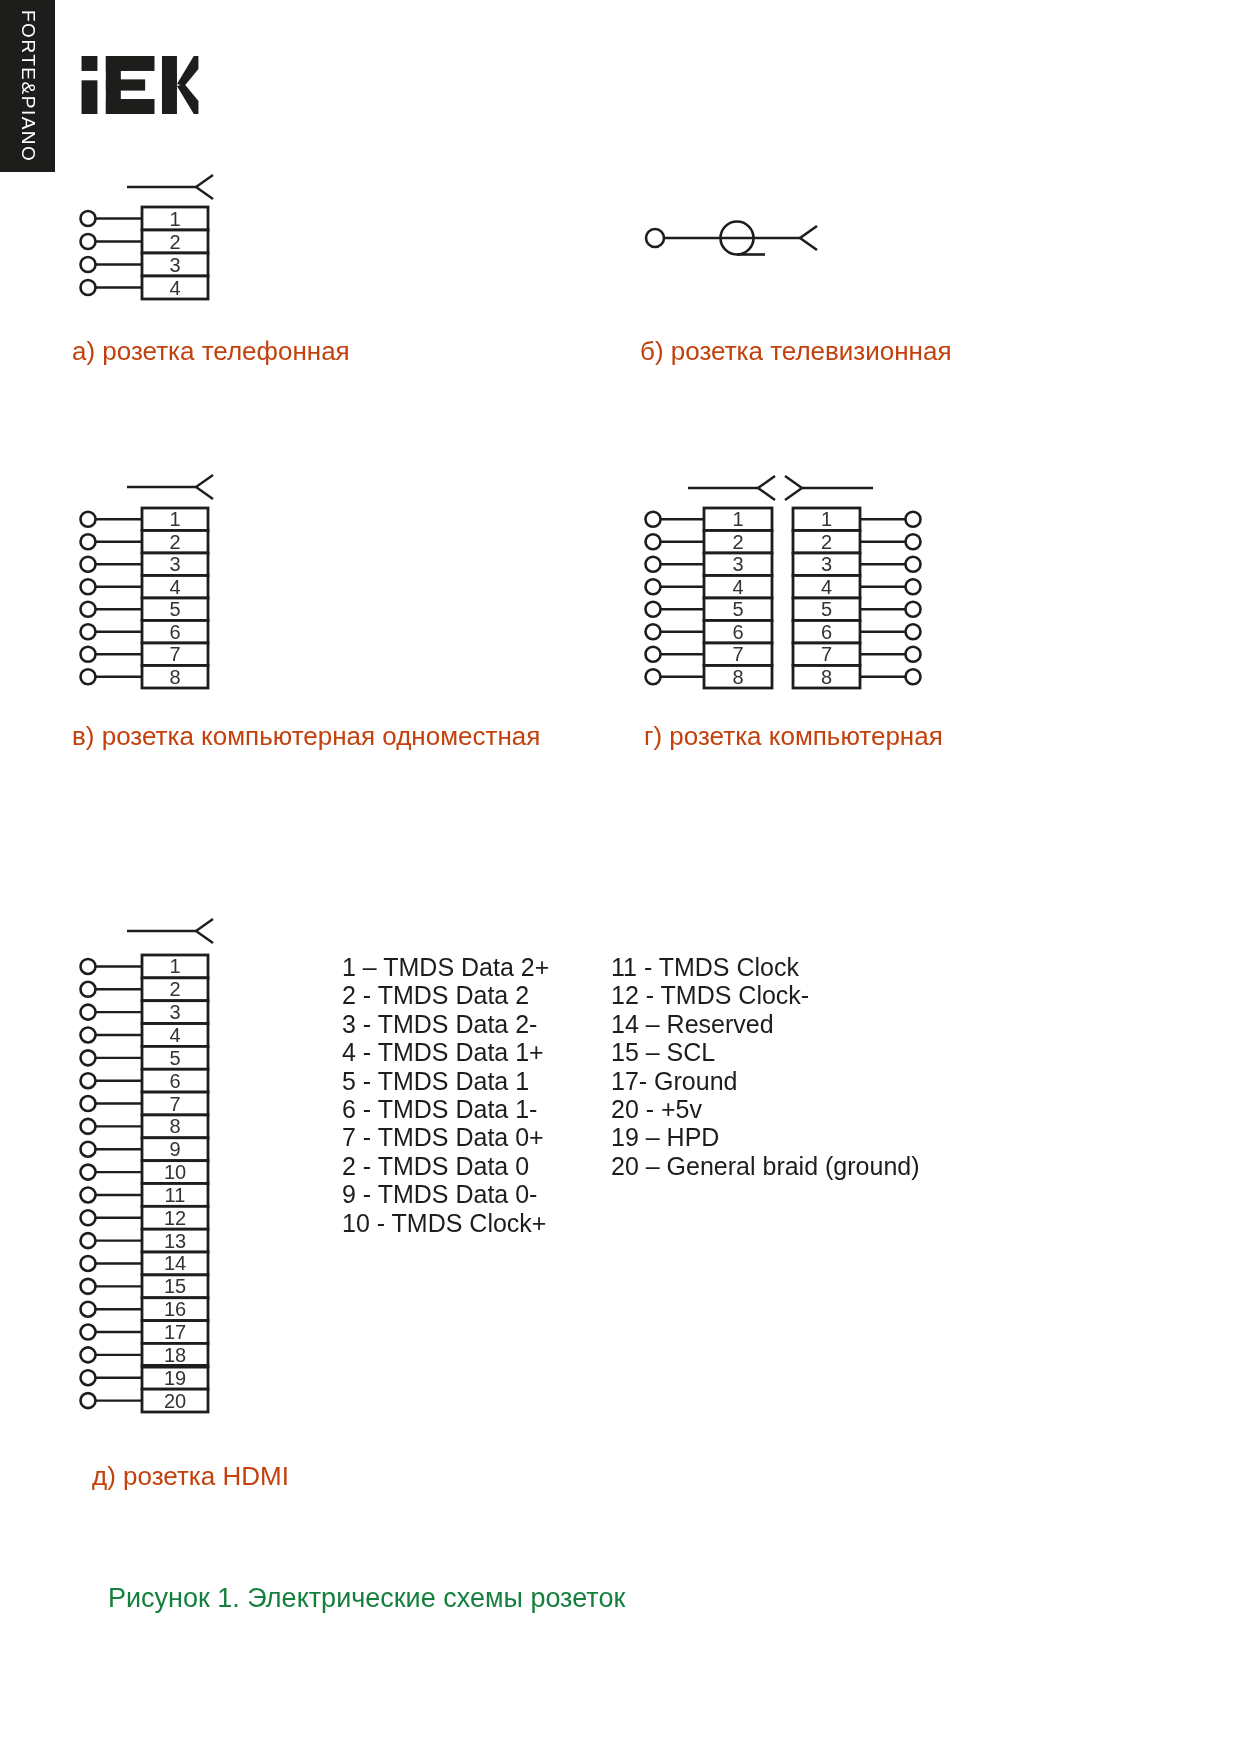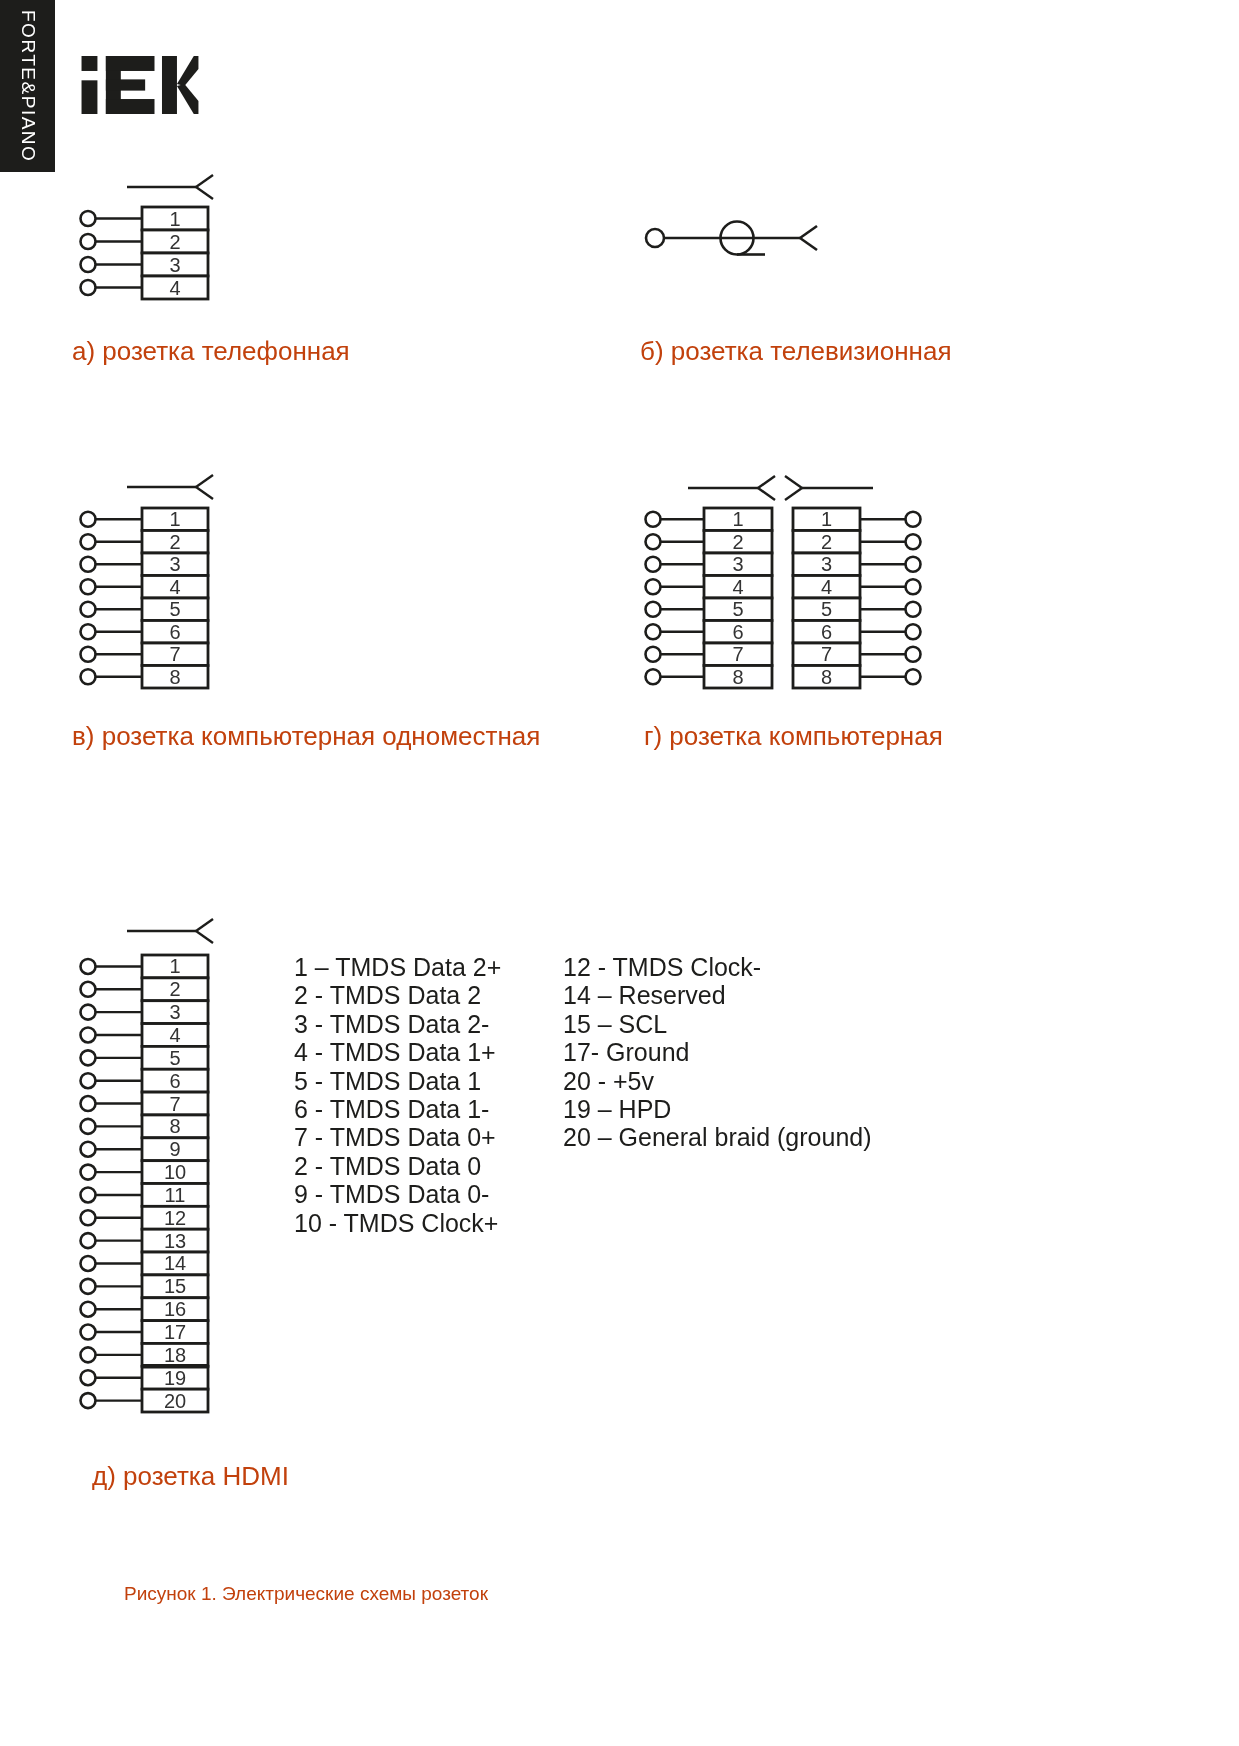--- a/index.html
+++ b/index.html
@@ -10,23 +10,23 @@
            display:flex;align-items:center;justify-content:center;}
   .vtext{writing-mode:vertical-rl;color:#ffffff;font-size:19px;letter-spacing:1.5px;white-space:nowrap;}
   .logo{left:80px;top:56px;}
   .logo *{fill:#1d1d1b;}
   .dlabel{font-size:26px;white-space:nowrap;color:#c2410c;}
   .lbl-phone{left:72px;top:336px;}
   .lbl-tv{left:640px;top:336px;}
   .lbl-single{left:72px;top:721px;}
   .lbl-double{left:644px;top:721px;}
   .lbl-hdmi{left:92px;top:1461px;}
-  .caption{left:124px;top:1583px;font-size:19px;white-space:nowrap;color:#c2410c;}
+  .caption{left:108px;top:1583px;font-size:27px;white-space:nowrap;color:#15803d;}
   .pinlist{font-size:25px;line-height:28.4px;color:#1d1d1b;}
-  .pinlist div{white-space:nowrap;}
+  .pinlist div{white-space:nowrap;margin-left:48px;}
   .plist1{left:294px;top:953px;}
   .plist2{left:563px;top:953px;}
   .diag-phone{left:70px;top:170px;}
   .diag-tv{left:628px;top:205px;}
   .diag-single{left:70px;top:470px;}
   .diag-double{left:630px;top:470px;}
   .diag-hdmi{left:70px;top:915px;}
   svg text{font-family:"Liberation Sans",sans-serif;fill:#333333;}
   .diag-tv line,.diag-tv circle{stroke:#1d1d1b;stroke-width:2.6;}
 </style>
@@ -388,20 +388,21 @@
       <div>3 - TMDS Data 2-</div>
       <div>4 - TMDS Data 1+</div>
       <div>5 - TMDS Data 1</div>
       <div>6 - TMDS Data 1-</div>
       <div>7 - TMDS Data 0+</div>
       <div>2 - TMDS Data 0</div>
       <div>9 - TMDS Data 0-</div>
       <div>10 - TMDS Clock+</div>
     </div>
   <div class="abs pinlist plist2" id="pinlist-col2">
+      <div>11 - TMDS Clock</div>
       <div>12 - TMDS Clock-</div>
       <div>14 – Reserved</div>
       <div>15 – SCL</div>
       <div>17- Ground</div>
       <div>20 - +5v</div>
       <div>19 – HPD</div>
       <div>20 – General braid (ground)</div>
     </div>
 
   <div class="abs caption">Рисунок 1. Электрические схемы розеток</div>

